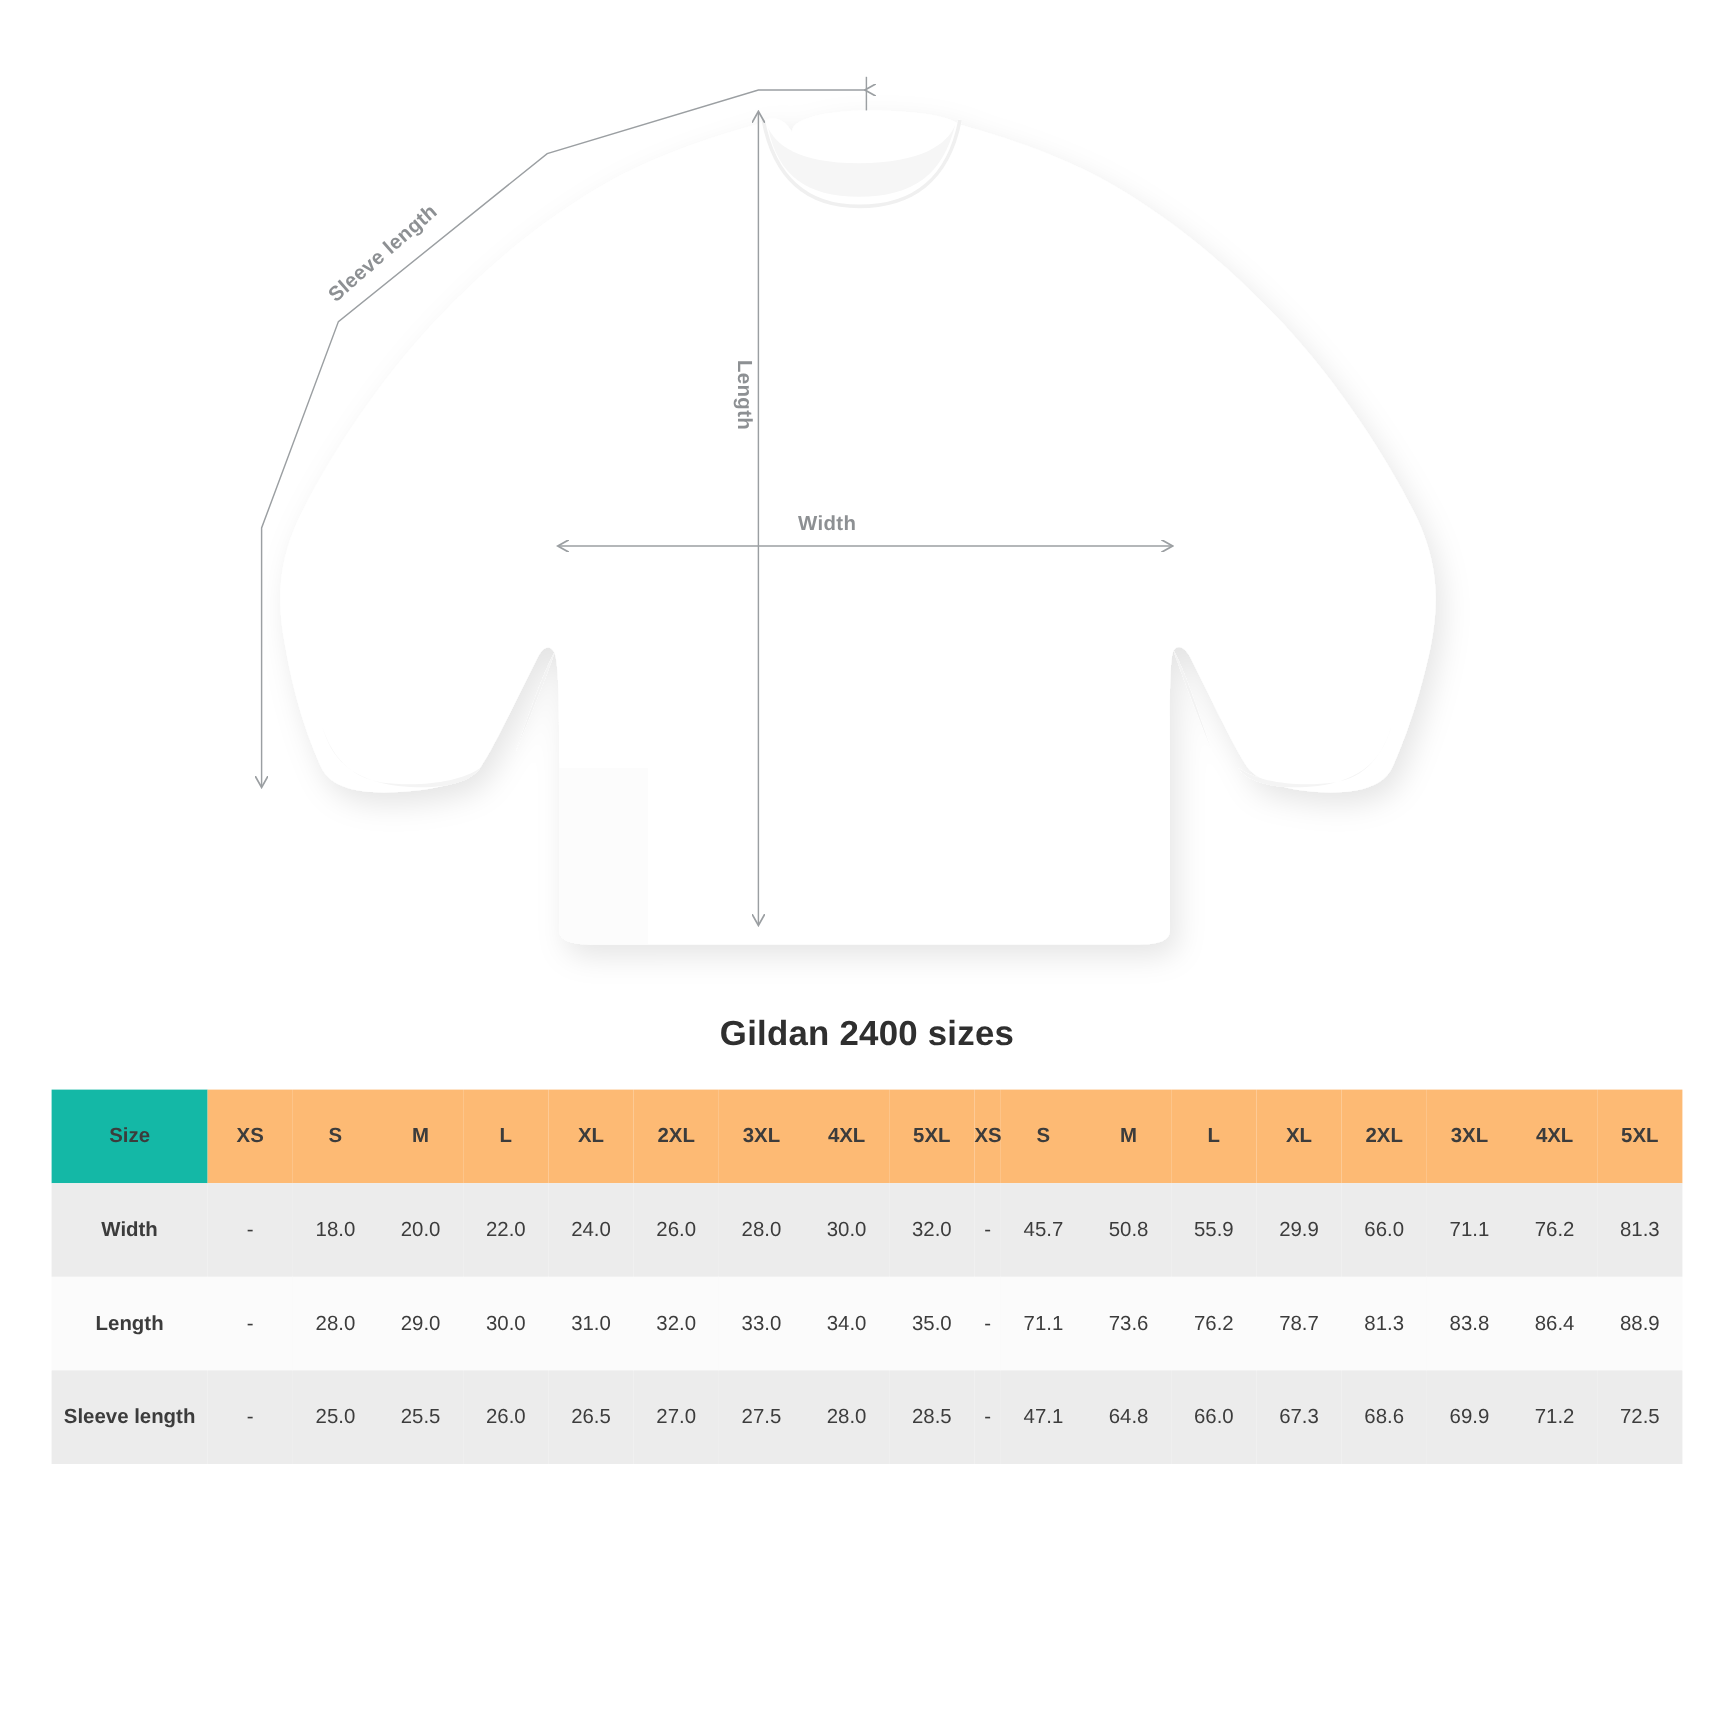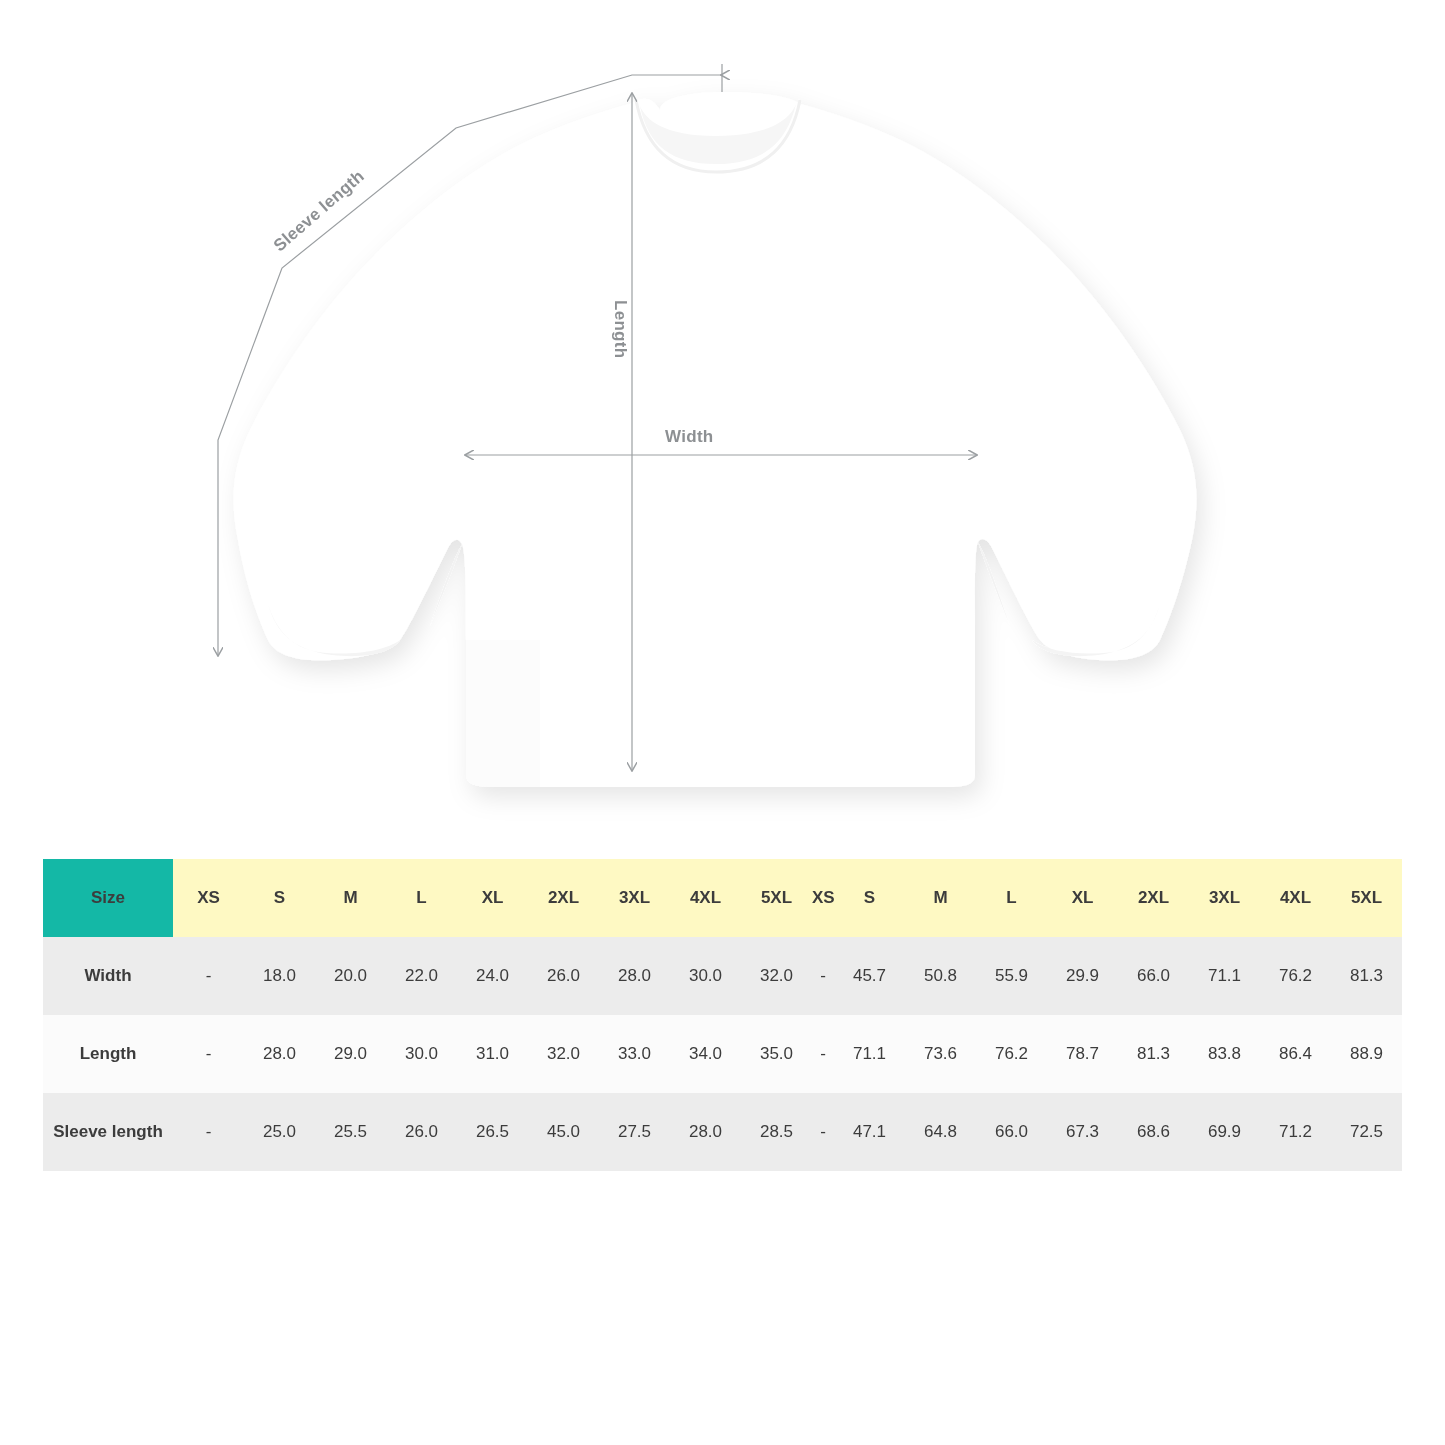--- a/index.html
+++ b/index.html
@@ -100,21 +100,21 @@
   }
   .unit-sub {
     font-size: 15px;
     font-style: italic;
     color: #6f7275;
     margin-top: 4px;
   }
 
   
   .size-row th {
-    background: #fef9c3;
+    background: #fdba74;
     padding: 29px 0;
     font-size: 17px;
     font-weight: bold;
     color: #3c3c3c;
   }
   .size-row th.row-head {
     background: #14b8a6;
   }
 
   tbody tr td {
@@ -203,20 +203,21 @@
 
     <line x1="722" y1="64" x2="722" y2="92" stroke="#9b9fa2" stroke-width="1.2"></line>
   </svg>
 
   <div class="dim-label width-label">Width</div>
   <div class="dim-label length-label">Length</div>
   <div class="dim-label sleeve-label">Sleeve length</div>
 </div>
 
 <div class="title-block">
+  <div class="chart-title">Gildan 2400 sizes</div>
 </div>
 
 <div class="table-wrap">
   <table class="size-table">
     <colgroup>
       <col class="first-col">
       <col>
         <col>
         <col>
         <col>
@@ -301,21 +302,21 @@
         <td>86.4</td>
         <td>88.9</td>
       </tr>
       <tr class="band-a">
         <td class="row-head">Sleeve length</td>
         <td>-</td>
         <td>25.0</td>
         <td>25.5</td>
         <td>26.0</td>
         <td>26.5</td>
-        <td>45.0</td>
+        <td>27.0</td>
         <td>27.5</td>
         <td>28.0</td>
         <td>28.5</td>
         <td>-</td>
         <td>47.1</td>
         <td>64.8</td>
         <td>66.0</td>
         <td>67.3</td>
         <td>68.6</td>
         <td>69.9</td>

